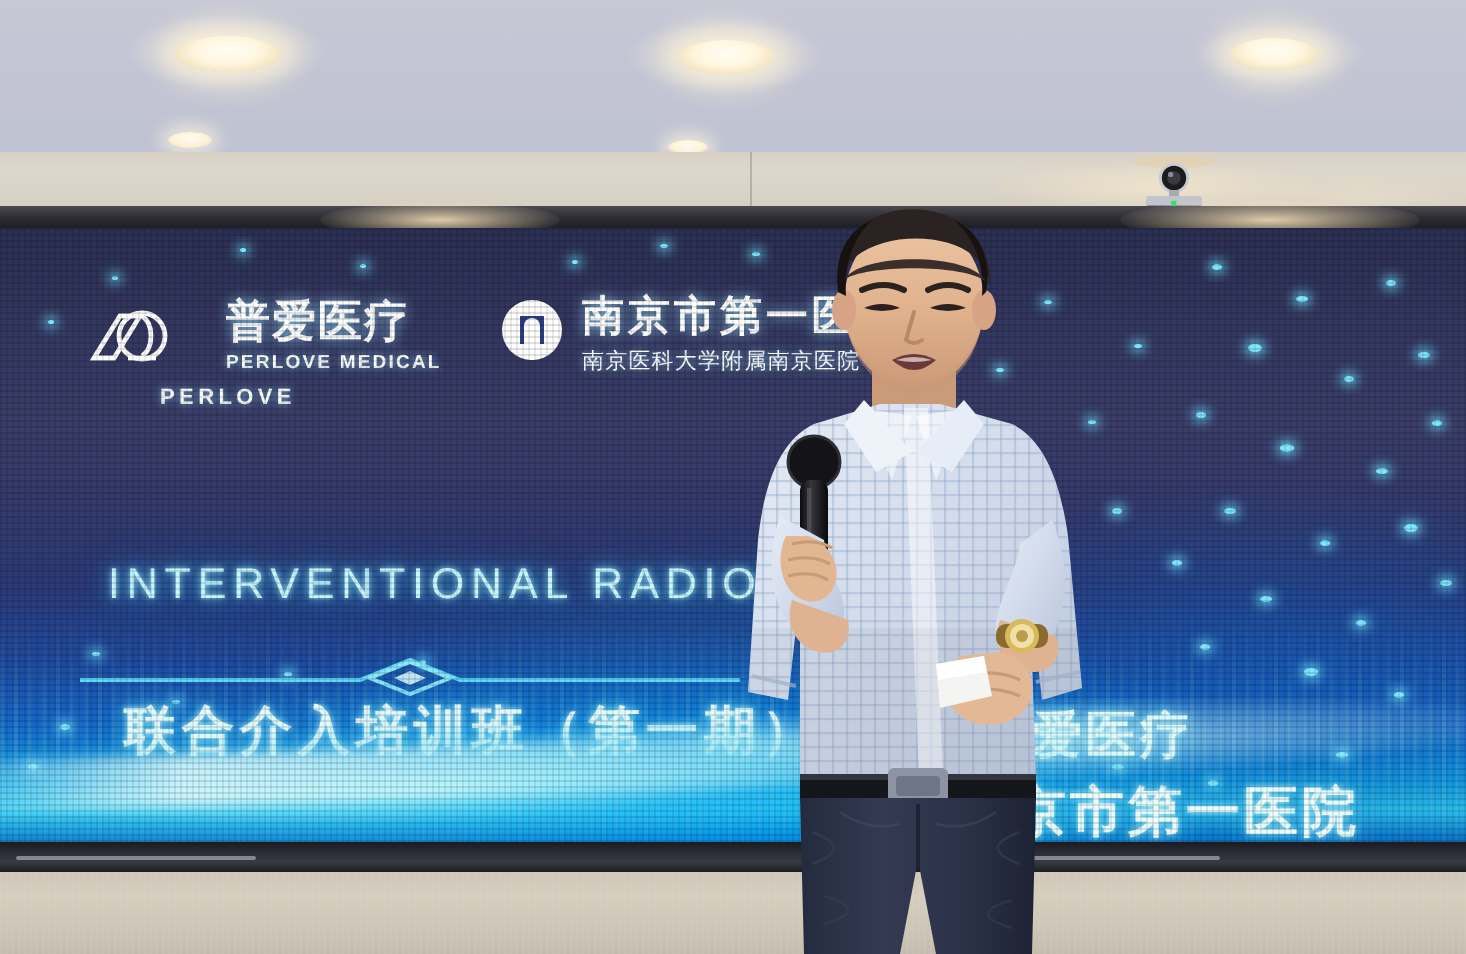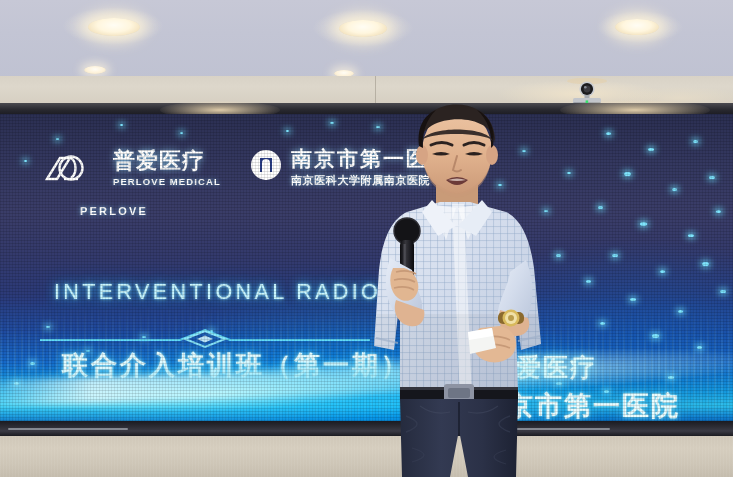--- a/index.html
+++ b/index.html
@@ -94,31 +94,31 @@
     pointer-events:none;
   }
   .dot { position:absolute; border-radius:50%; background:#7fe6ff;
     box-shadow:0 0 6px 2px rgba(110,225,255,.8); pointer-events:none; }
 
   
   .logos { position:absolute; left:0; top:36px; width:733px; height:56px; }
   .logo-perlove { position:absolute; left:44px; top:0; display:flex; align-items:center; gap:8px; }
   .pl-mark { position:relative; width:47px; height:32px; }
   .pl-word { color:#fff; font-size:11px; font-weight:bold; letter-spacing:2.2px;
-    text-shadow:0 0 5px rgba(140,220,255,.8); position:absolute; left:36px; top:52px; }
+    text-shadow:0 0 5px rgba(140,220,255,.8); position:absolute; left:36px; top:40px; }
   .pl-cn { color:#fff; font-size:22px; font-weight:bold; letter-spacing:1px; line-height:1;
     text-shadow:0 0 7px rgba(150,225,255,.85); }
   .pl-en { color:#fff; font-size:9.5px; font-weight:bold; letter-spacing:1.1px;
     text-shadow:0 0 4px rgba(150,225,255,.8); margin-top:4px; }
 
   .logo-njh { position:absolute; left:248px; top:-2px; display:flex; align-items:flex-start; gap:7px; }
   .njh-mark { width:36px; height:36px; }
   .njh-cn1 { color:#fff; font-size:21px; font-weight:bold; letter-spacing:2px; line-height:1.05;
     text-shadow:0 0 7px rgba(150,225,255,.85); }
-  .njh-cn2 { color:#fff; font-size:11px; font-weight:bold; letter-spacing:.6px; margin-top:3px;
+  .njh-cn2 { color:#fff; font-size:11px; font-weight:normal; letter-spacing:.6px; margin-top:3px;
     text-shadow:0 0 5px rgba(150,225,255,.8); }
 
   .title-cn {
     position:absolute; left:52px; top:110px;
     font-size:46px; font-weight:bold; letter-spacing:1px; line-height:1;
     color:#ddf9ff;
     text-shadow:0 0 3px #a9f0ff, 0 0 10px #44c8f5, 0 0 22px #1a8fd8, 2px 3px 0 rgba(10,60,120,.35);
   }
   .title-en {
     position:absolute; left:54px; top:166px;

